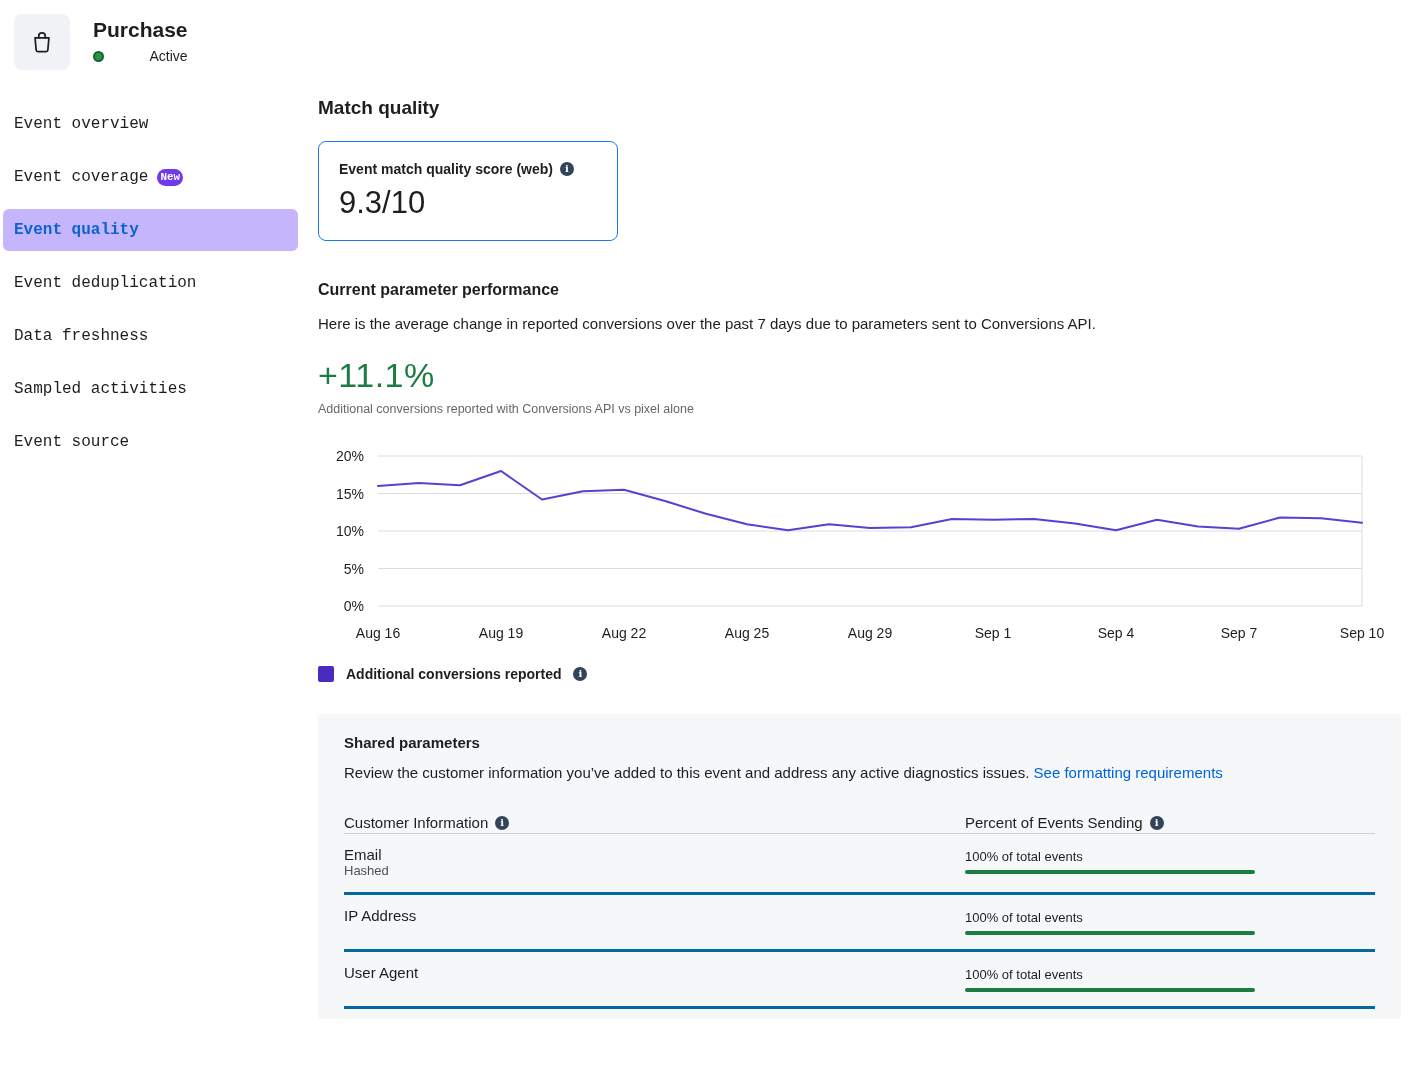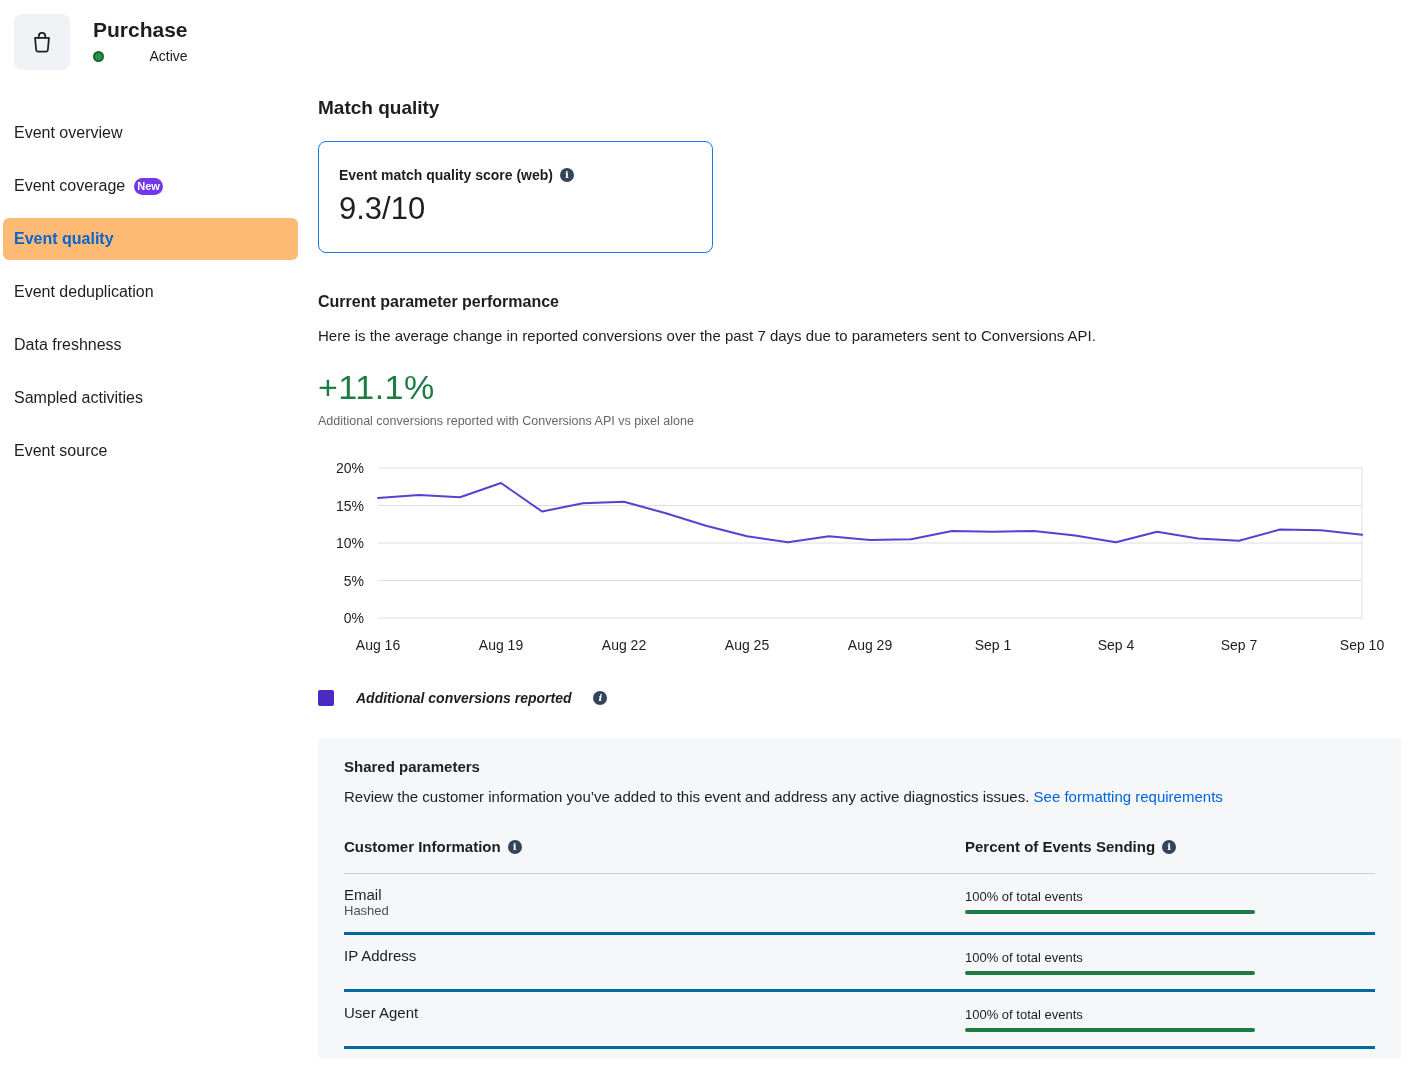--- a/index.html
+++ b/index.html
@@ -8,54 +8,54 @@
 
   
   .app-header { position:absolute; top:14px; left:14px; display:flex; align-items:flex-start; gap:23px; }
   .event-icon-box { width:56px; height:56px; border-radius:8px; background:#f0f2f5;
     display:flex; align-items:center; justify-content:center; }
   .header-text h1 { font-size:21px; font-weight:700; margin-top:4px; }
   .status-row { display:flex; align-items:center; gap:7px; margin-top:6px; font-size:14px;justify-content:space-between; }
   .status-dot { width:11px; height:11px; border-radius:50%; background:#2b9348; border:2px solid #13662c; }
 
   
-  .sidebar { position:absolute; top:112px; left:3px; width:295px; }
+  .sidebar { position:absolute; top:103px; left:3px; width:295px;font-family:Liberation Mono, monospace; }
   .sidebar-item { display:flex; align-items:center; height:42px; padding-left:11px;
     margin-bottom:11px; border-radius:6px; font-size:16px; cursor:pointer; }
-  .sidebar-item.active { background:#fdba74; color:#0a63ce; font-weight:700; }
+  .sidebar-item.active { background:#c4b5fd; color:#0a63ce; font-weight:700; }
   .badge { margin-left:9px; background:#7239ea; color:#fff; font-size:11px; font-weight:700;
     padding:3px 3px; border-radius:999px; line-height:1; }
 
   
   .main { position:absolute; left:318px; top:97px; width:1083px; }
   .h-match { font-size:19px; font-weight:700; }
-  .score-card { margin-top:22px; width:395px; border:1px solid #1877f2; border-radius:8px; padding:25px 20px; }
+  .score-card { margin-top:22px; width:300px; border:1px solid #1877f2; border-radius:8px; padding:19px 20px; }
   .score-label { font-size:14px; font-weight:700; display:flex; align-items:center; gap:7px; }
   .score-value { font-size:31px; margin-top:8px; }
 
   .h-param { font-size:16px; font-weight:700; margin-top:40px; }
   .param-desc { font-size:15px; margin-top:16px; }
   .delta { font-size:34px; color:#1c7c43; margin-top:24px; letter-spacing:.5px; }
   .delta-caption { font-size:12.5px; color:#65676b; margin-top:7px; }
 
   #perf-chart { margin-top:26px; overflow:visible; display:block; }
 
-  .legend { display:flex; align-items:center; gap:22px; margin-top:32px;font-style:italic; }
+  .legend { display:flex; align-items:center; gap:12px; margin-top:20px; }
   .legend-swatch { width:16px; height:16px; border-radius:2px; background:#4b2ac0; }
   .legend-label { font-size:14px; font-weight:700; }
 
   
   .shared-panel { margin-top:32px; background:#f6f7f9; border-radius:3px; padding:20px 26px 10px; }
   .shared-panel h4 { font-size:15px; font-weight:700; }
   .shared-desc { font-size:15px; margin-top:10px; max-width:965px; line-height:1.55; }
   .shared-desc a { color:#0064e0; text-decoration:none; cursor:pointer;text-align:center; }
 
   .ptable { margin-top:30px; }
-  .thead { display:grid; grid-template-columns:621px 1fr; padding-bottom:18px;
-    border-bottom:1px solid #ccd0d5; font-size:15px; font-weight:700; }
+  .thead { display:grid; grid-template-columns:621px 1fr; padding-bottom:2px;
+    border-bottom:1px solid #ccd0d5; font-size:15px; font-weight:400; }
   .thead > div { display:flex; align-items:center; gap:7px; }
   .prow { display:grid; grid-template-columns:621px 1fr; padding:12px 0 14px; border-bottom:3px solid #0369a1; }
   .pname { font-size:15px; }
   .psub { font-size:13px; color:#4b4f56; margin-top:0; }
   .plabel { font-size:13px; margin-bottom:6px; margin-top:3px; }
   .pbar-track { width:290px; height:4px; border-radius:2px; background:#e4e6eb; }
   .pbar-fill { height:4px; border-radius:2px; background:#1c7c43; }
 
   
   .info-icon { display:inline-flex; align-items:center; justify-content:center; flex:0 0 auto;

